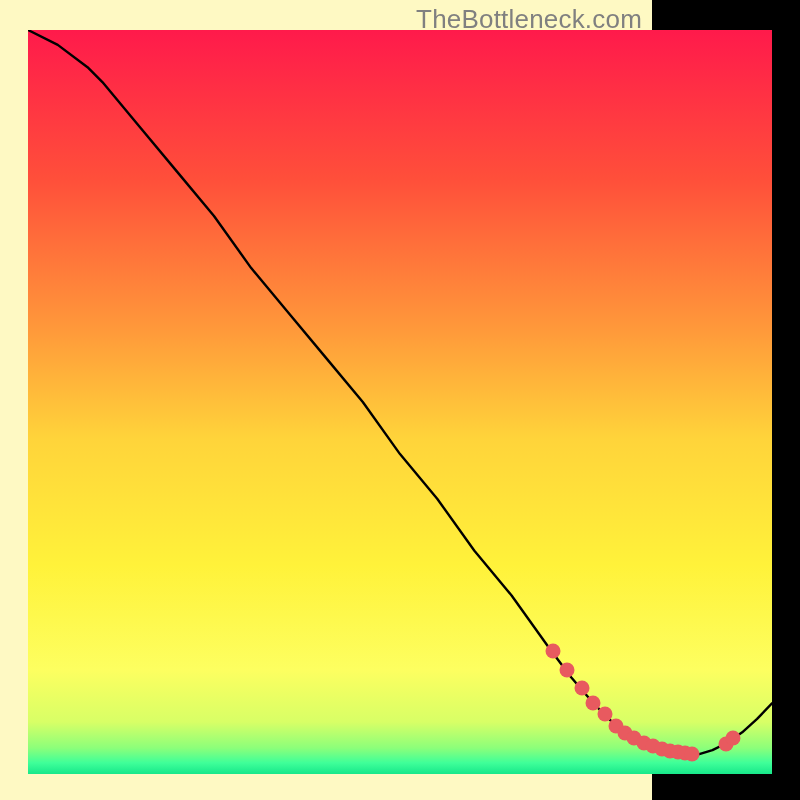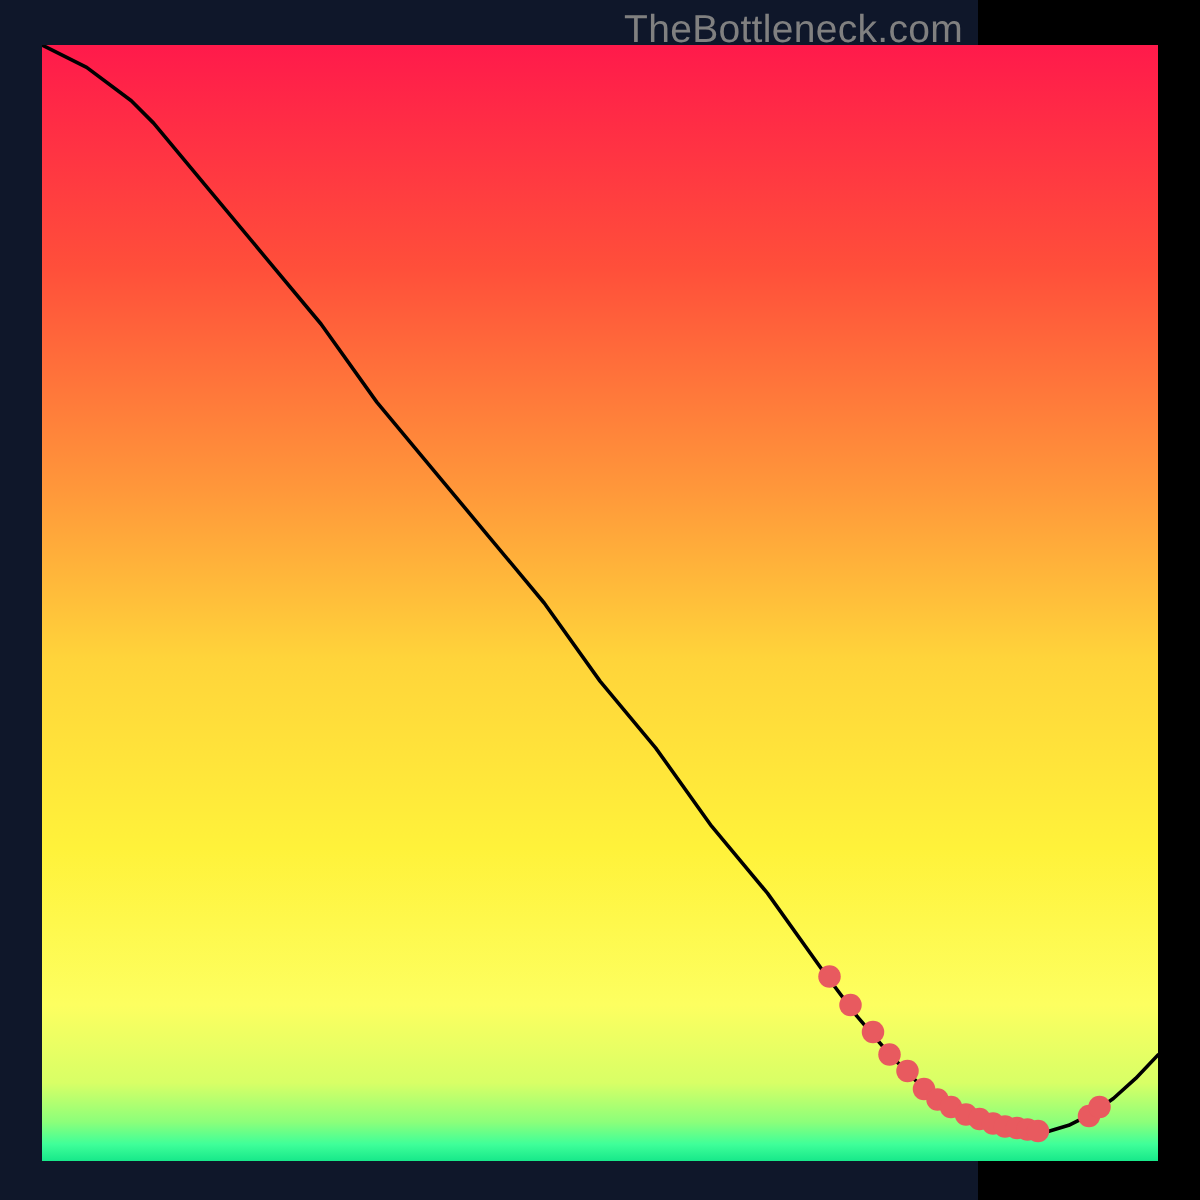--- a/index.html
+++ b/index.html
@@ -1,21 +1,21 @@
 <!DOCTYPE html>
 <html><head>
 <meta charset="utf-8">
 <style>
   * { margin: 0; padding: 0; box-sizing: border-box; }
   html, body { width: 800px; height: 800px; background: #000; overflow: hidden; }
   .frame {
     position: relative;
     width: 652px;
     height: 800px;
-    background: #0f172a;
+    background: #fef9c3;
     padding-left: 41px;
   }
   .attribution {
     position: absolute;
     top: 4px;
     right: 10px;
     color: #808080;
     font-family: Arial, Helvetica, sans-serif;
     font-size: 26px;
     font-weight: 400;

